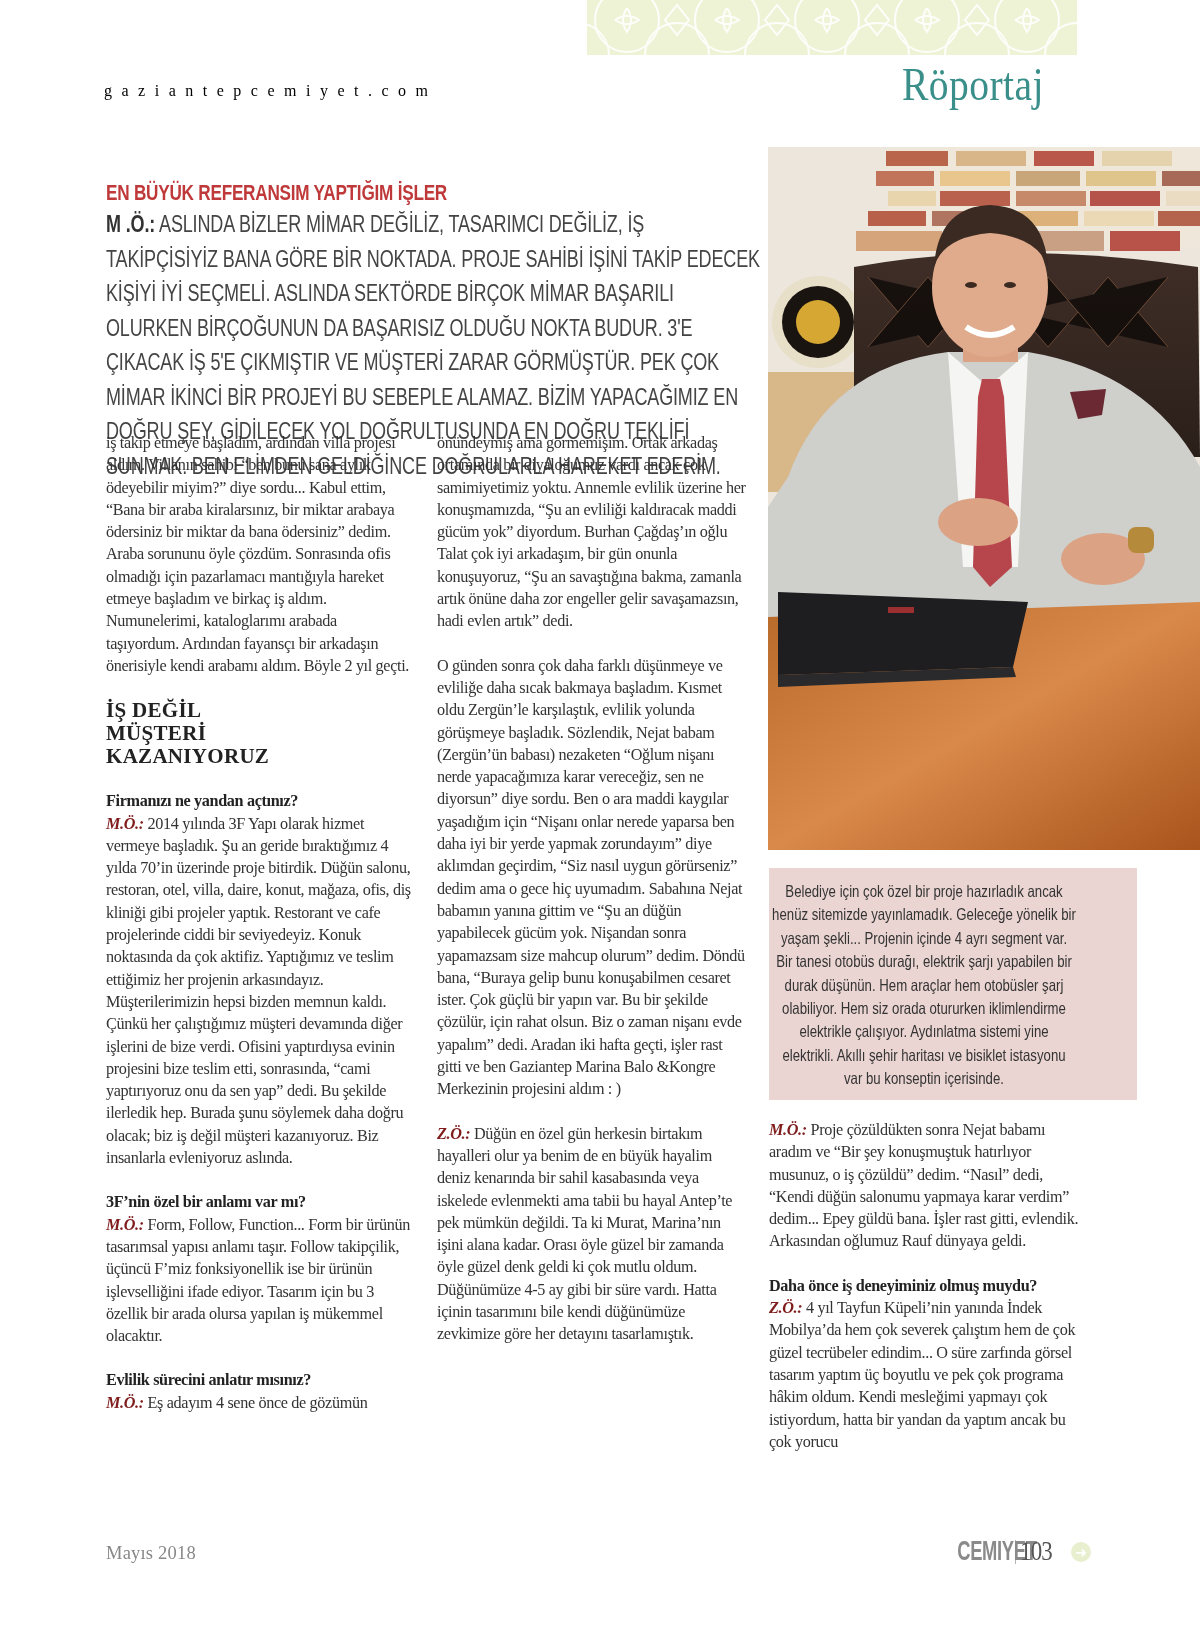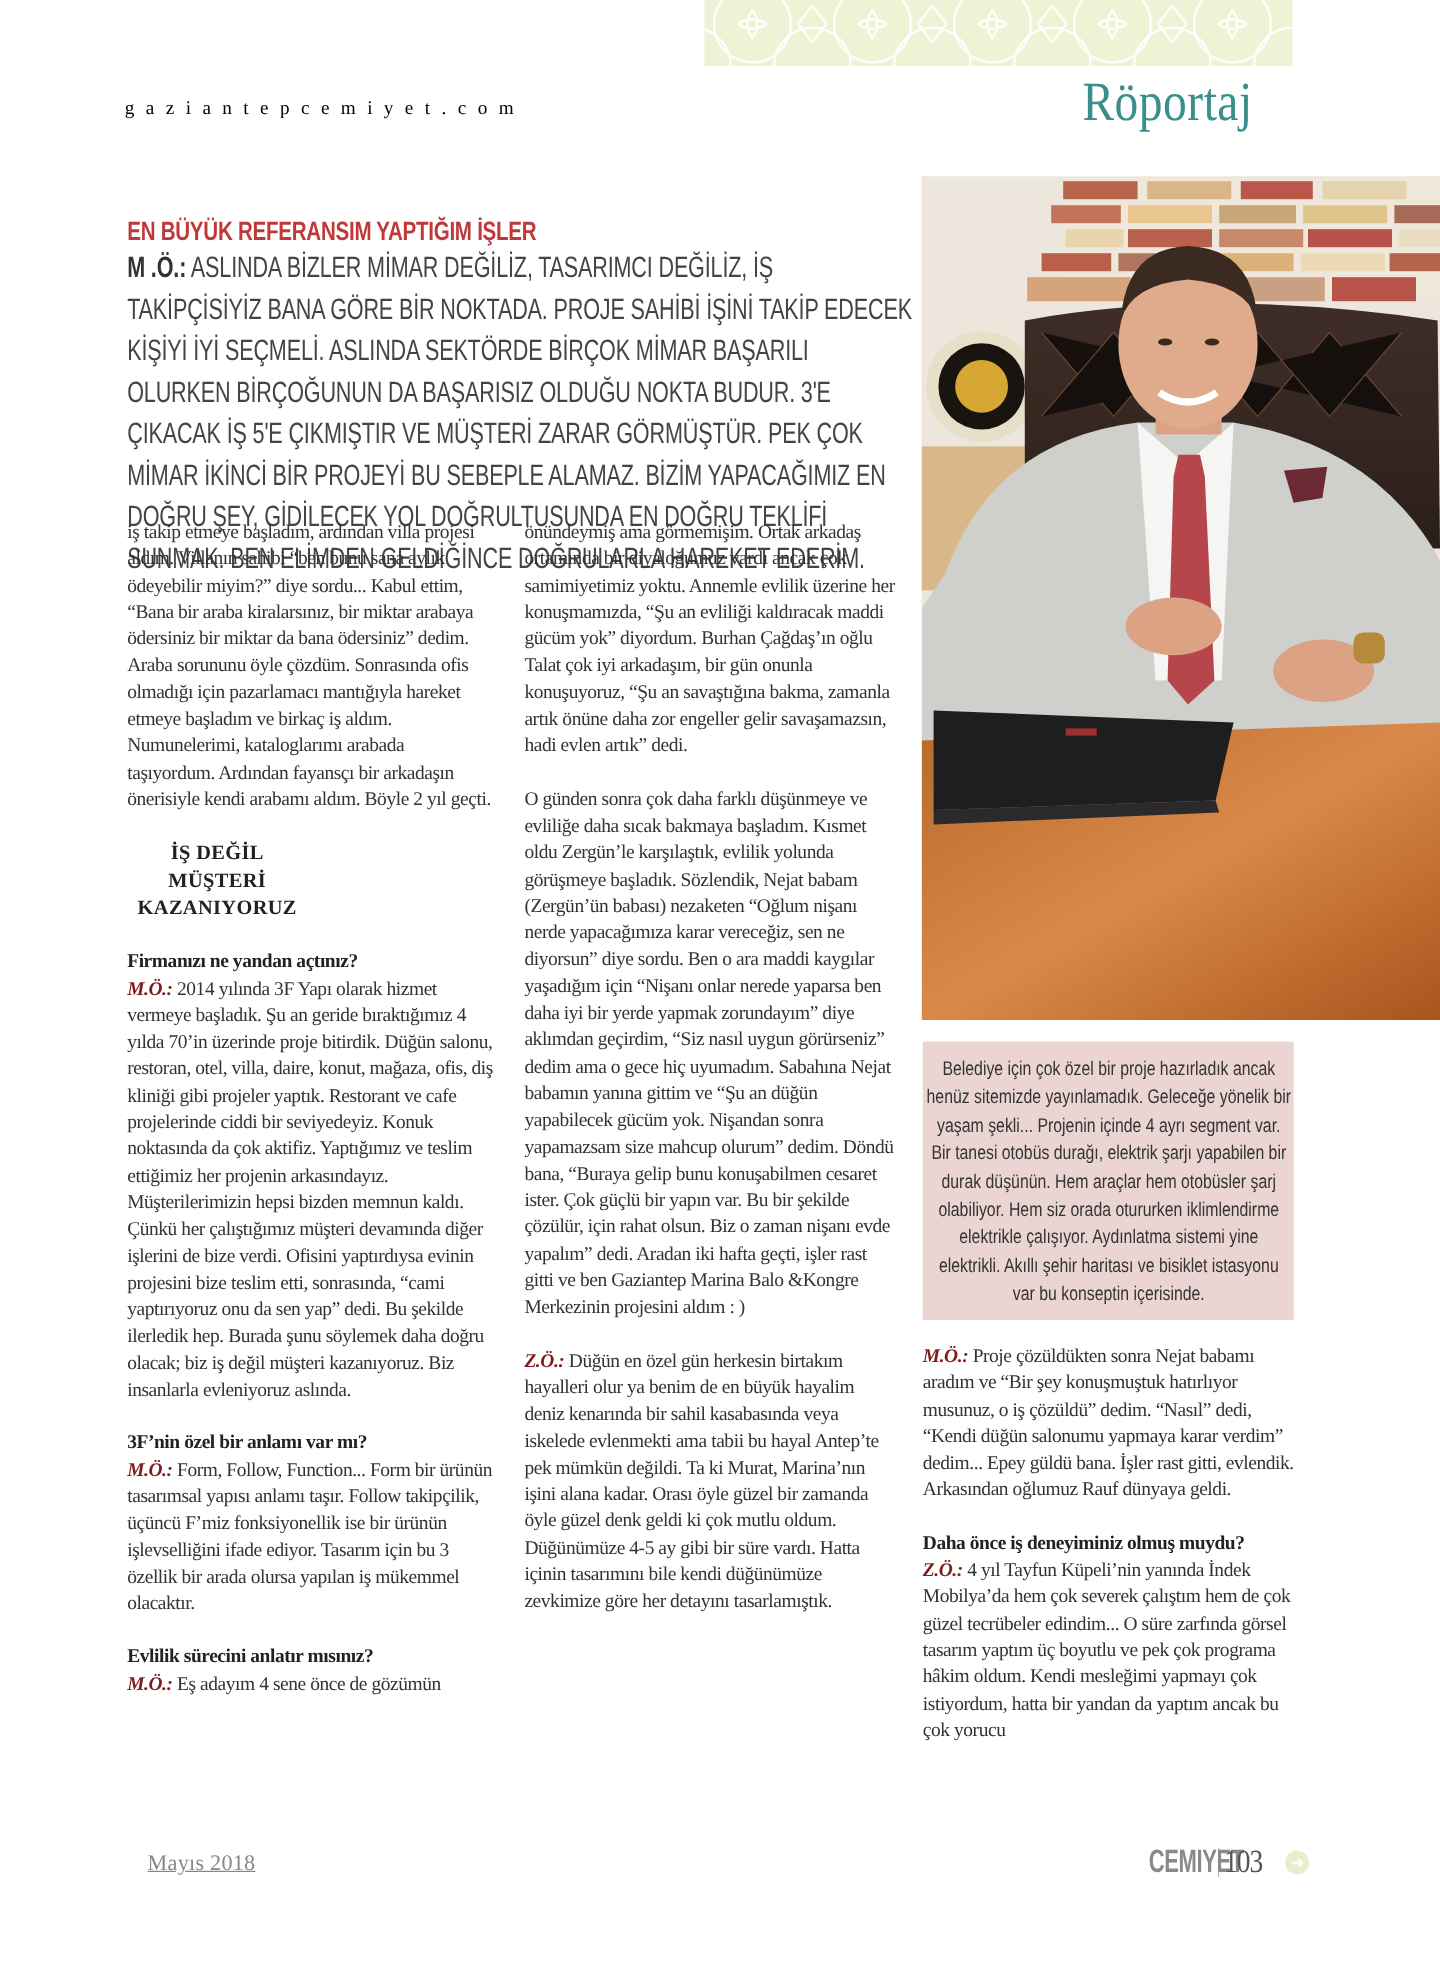--- a/index.html
+++ b/index.html
@@ -15,31 +15,31 @@
   .pullquote .pq-heading { color:#c0393a; font-size:22px; font-weight:bold; transform:scaleX(0.78); transform-origin:left; white-space:nowrap; line-height:28px; letter-spacing:-0.3px; }
   .pullquote .pq-body { color:#444; font-size:24.5px; line-height:34.5px; transform:scaleX(0.735); transform-origin:left top; width:890px; letter-spacing:-0.2px; }
   .pullquote .pq-body b { font-weight:bold; color:#333; }
   .pq-swoosh { position:absolute; left:695px; top:355px; width:60px; height:62px; }
 
   .col { position:absolute; font-size:16.2px; line-height:22.3px; color:#333; letter-spacing:-0.35px; }
   .col p { margin:0; }
   .col .gap { height:22px; }
   .col .q { font-weight:bold; color:#222; }
   .col .spk { font-weight:bold; color:#7f1d1d;font-style:italic; }
-  .col .sub { font-weight:bold; font-size:17px; color:#222; letter-spacing:0.3px; line-height:23px;text-align:center; }
+  .col .sub { font-weight:bold; font-size:21px; color:#222; letter-spacing:0.3px; line-height:23px; }
   .col1 { left:106px; top:432px; width:305px; }
   .col2 { left:437px; top:432px; width:310px; }
   .col3 { left:769px; top:1119px; width:315px; }
 
   .photo { position:absolute; left:768px; top:147px; width:432px; height:703px; overflow:hidden; background:#eae4da; }
 
-  .callout { position:absolute; left:769px; top:868px; width:309px; height:232px; background:#ead5d2; box-sizing:border-box; padding:12px 6px 0 6px; text-align:center; font-family:"Liberation Sans","DejaVu Sans",sans-serif; font-size:16.5px; line-height:23.4px; color:#333; }
+  .callout { position:absolute; left:769px; top:868px; width:368px; height:232px; background:#ead5d2; box-sizing:border-box; padding:12px 6px 0 6px; text-align:center; font-family:"Liberation Sans","DejaVu Sans",sans-serif; font-size:16.5px; line-height:23.4px; color:#333; }
   .callout .inner { transform:scaleX(0.80); transform-origin:center top; width:380px; margin-left:-41px; }
 
-  .footer-date { position:absolute; left:123px; top:1543px; font-size:18.5px; color:#888; letter-spacing:0.2px;text-decoration:underline; }
+  .footer-date { position:absolute; left:106px; top:1543px; font-size:18.5px; color:#888; letter-spacing:0.2px; }
   .footer-brand { position:absolute; left:920px; top:1536px; font-family:"Liberation Sans","DejaVu Sans",sans-serif; display:flex; align-items:center; gap:4px; }
   .footer-brand .brand { font-size:27px; color:#8a8a8a; font-weight:bold; transform:scaleX(0.68); transform-origin:right center; margin-right:-26px; letter-spacing:-0.5px; }
   .footer-brand .sep { width:1px; height:24px; background:#b5b5b5; }
   .footer-brand .pg { font-family:"Liberation Serif",serif; font-size:27px; color:#555; transform:scaleX(0.85); transform-origin:left center; letter-spacing:-1px; }
   .footer-brand .arrow { width:20px; height:20px; border-radius:50%; background:#e7efcf; color:#fff; font-size:14px; line-height:20px; text-align:center; margin-left:10px; font-weight:bold; }
 </style>
 </head>
 <body>
 
 <div class="pattern-band">

